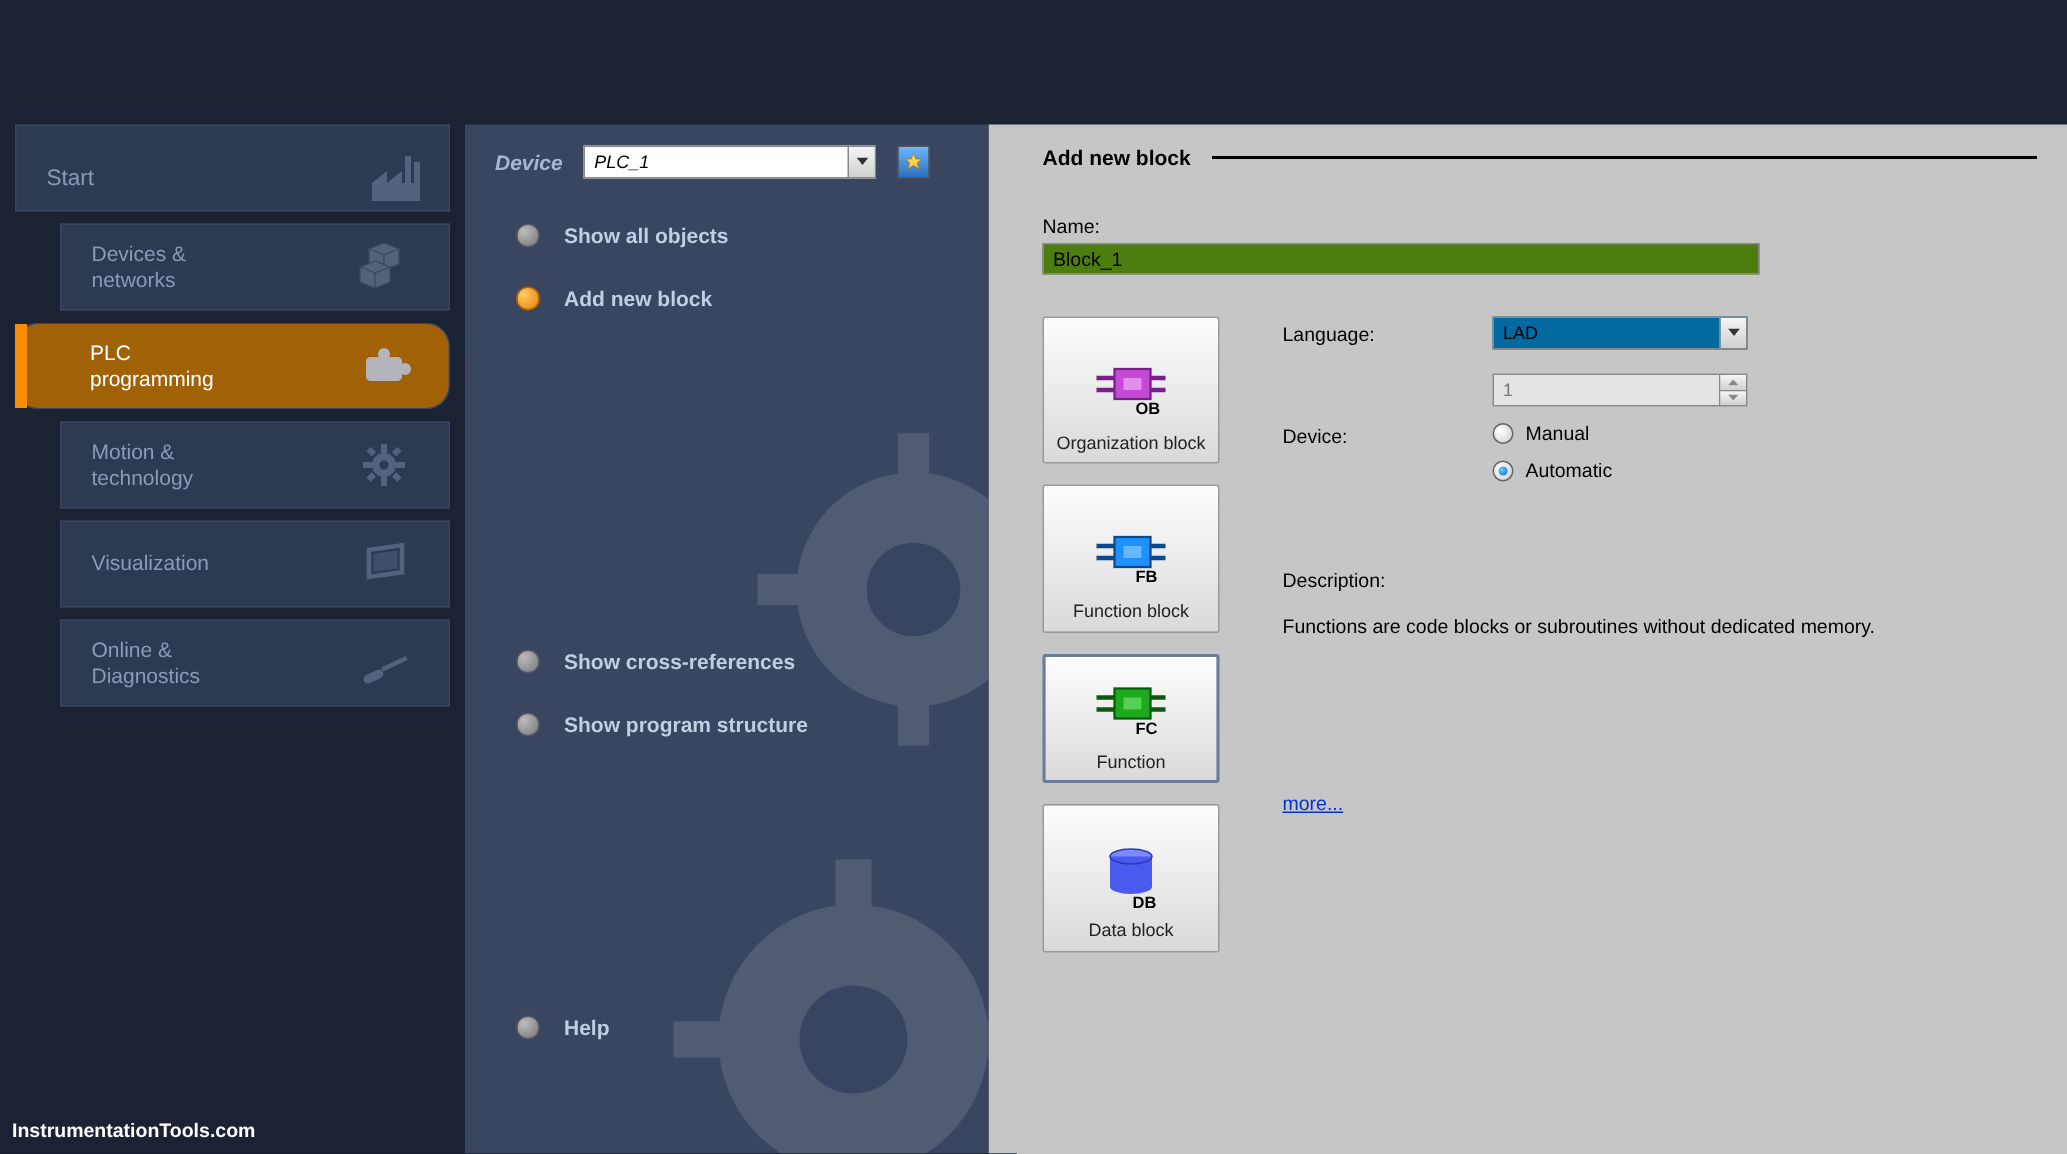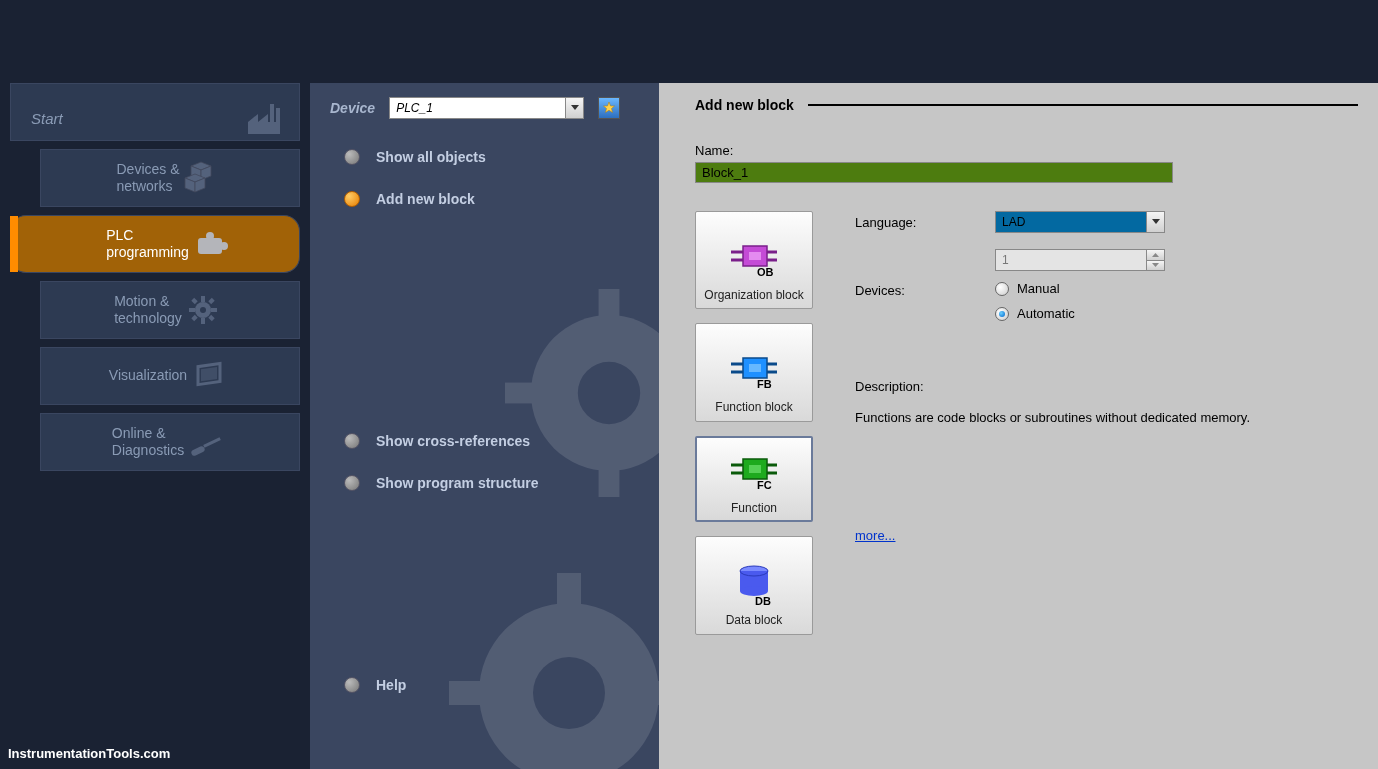--- a/index.html
+++ b/index.html
@@ -34,31 +34,30 @@
     height: 58px;
     background: #2d3a52;
     border: 1px solid #3a4660;
     display: flex;
     align-items: center;
     justify-content: space-between;
     padding: 12px 14px 0 20px;
     color: #8a9bb5;
     font-size: 15px;
     margin-bottom: 8px;
-    font-style: italic;
   }
   .nav-items { padding-left: 30px; }
   .nav-item {
     height: 58px;
     background: #2d3a52;
     border: 1px solid #3a4660;
     margin-bottom: 8px;
     display: flex;
     align-items: center;
-    justify-content: center;
+    justify-content: space-between;
     padding: 0 22px 0 20px;
     color: #8a9bb5;
     font-size: 14px;
     line-height: 1.25;
     position: relative;
   }
   .nav-item.selected {
     background: #a16207;
     color: #fff;
     border-left: none;
@@ -436,21 +435,21 @@
           <div>Language:</div>
           <div class="select-box">
             <span class="select-text">LAD</span>
             <span class="select-arrow">
               <svg width="8" height="6">
                   <polygon points="0,0 8,0 4,5" fill="#333"></polygon>
                 </svg>
             </span>
           </div>
 
-          <div>Devices:</div>
+          <div>Device:</div>
           <div>
             <div class="select-box disabled">
               <span class="select-text">1</span>
               <span class="spinner-btns">
                 <div>
                     <svg width="7" height="4">
                       <polygon points="0,4 7,4 3.5,0" fill="#888"></polygon>
                     </svg>
                   </div>
                 <div>

